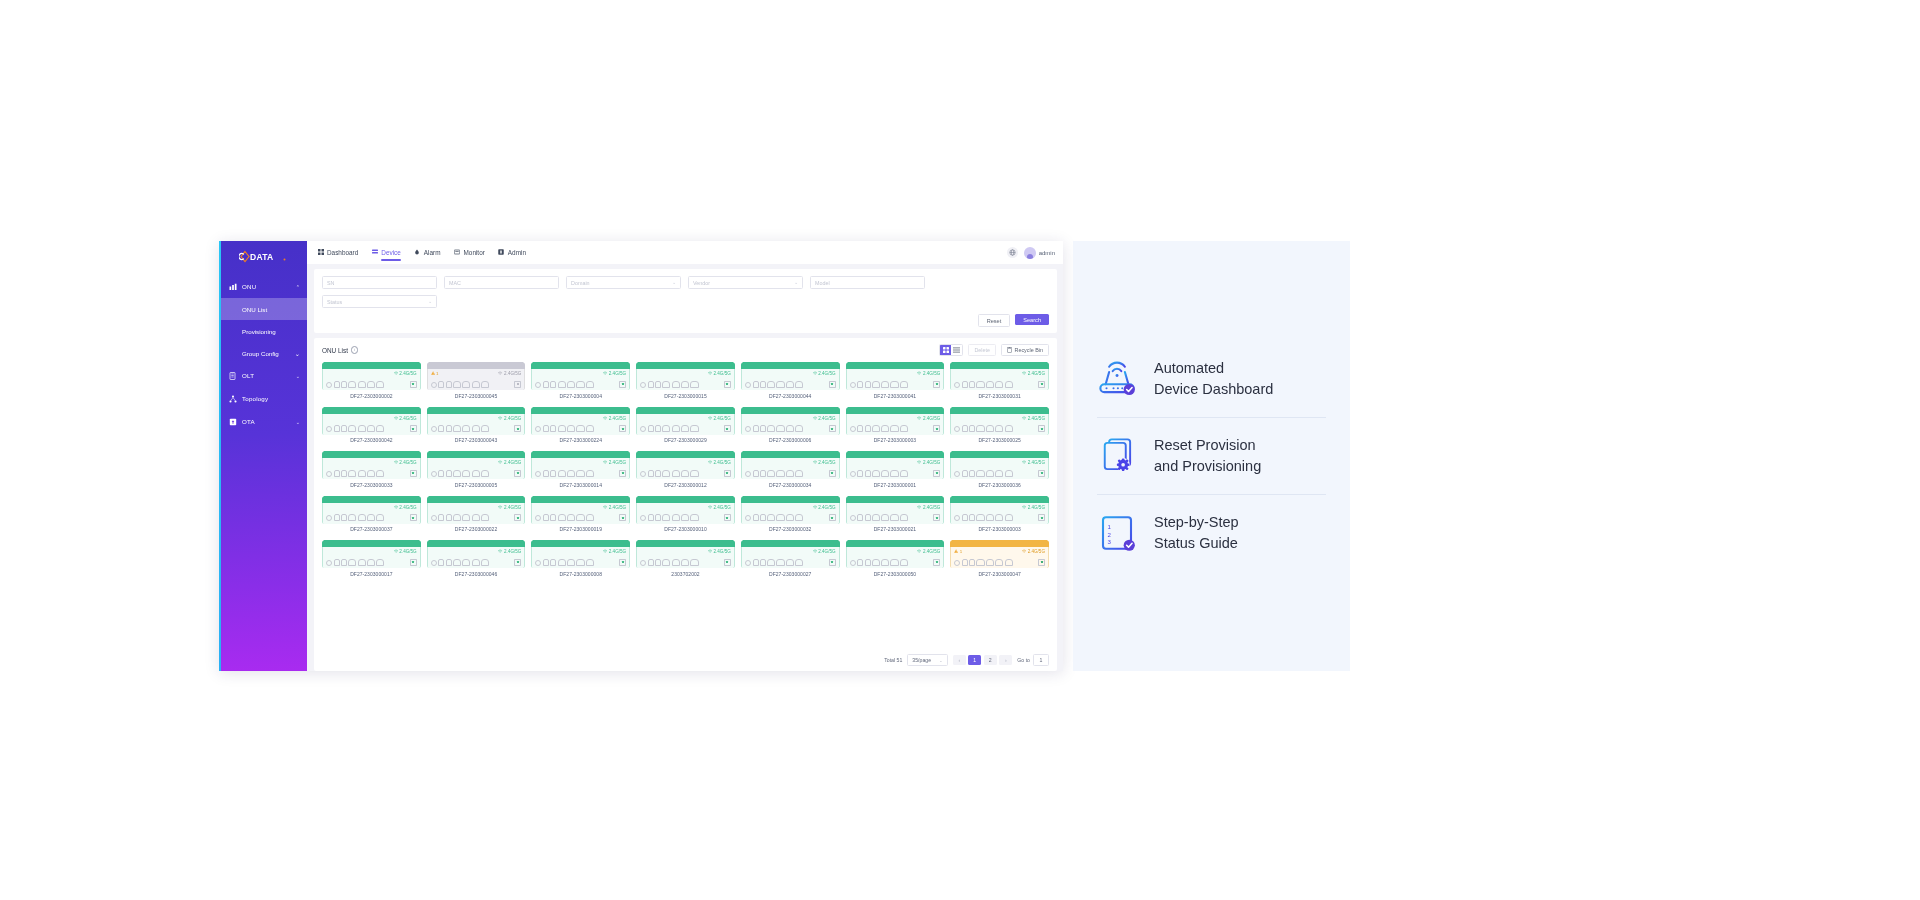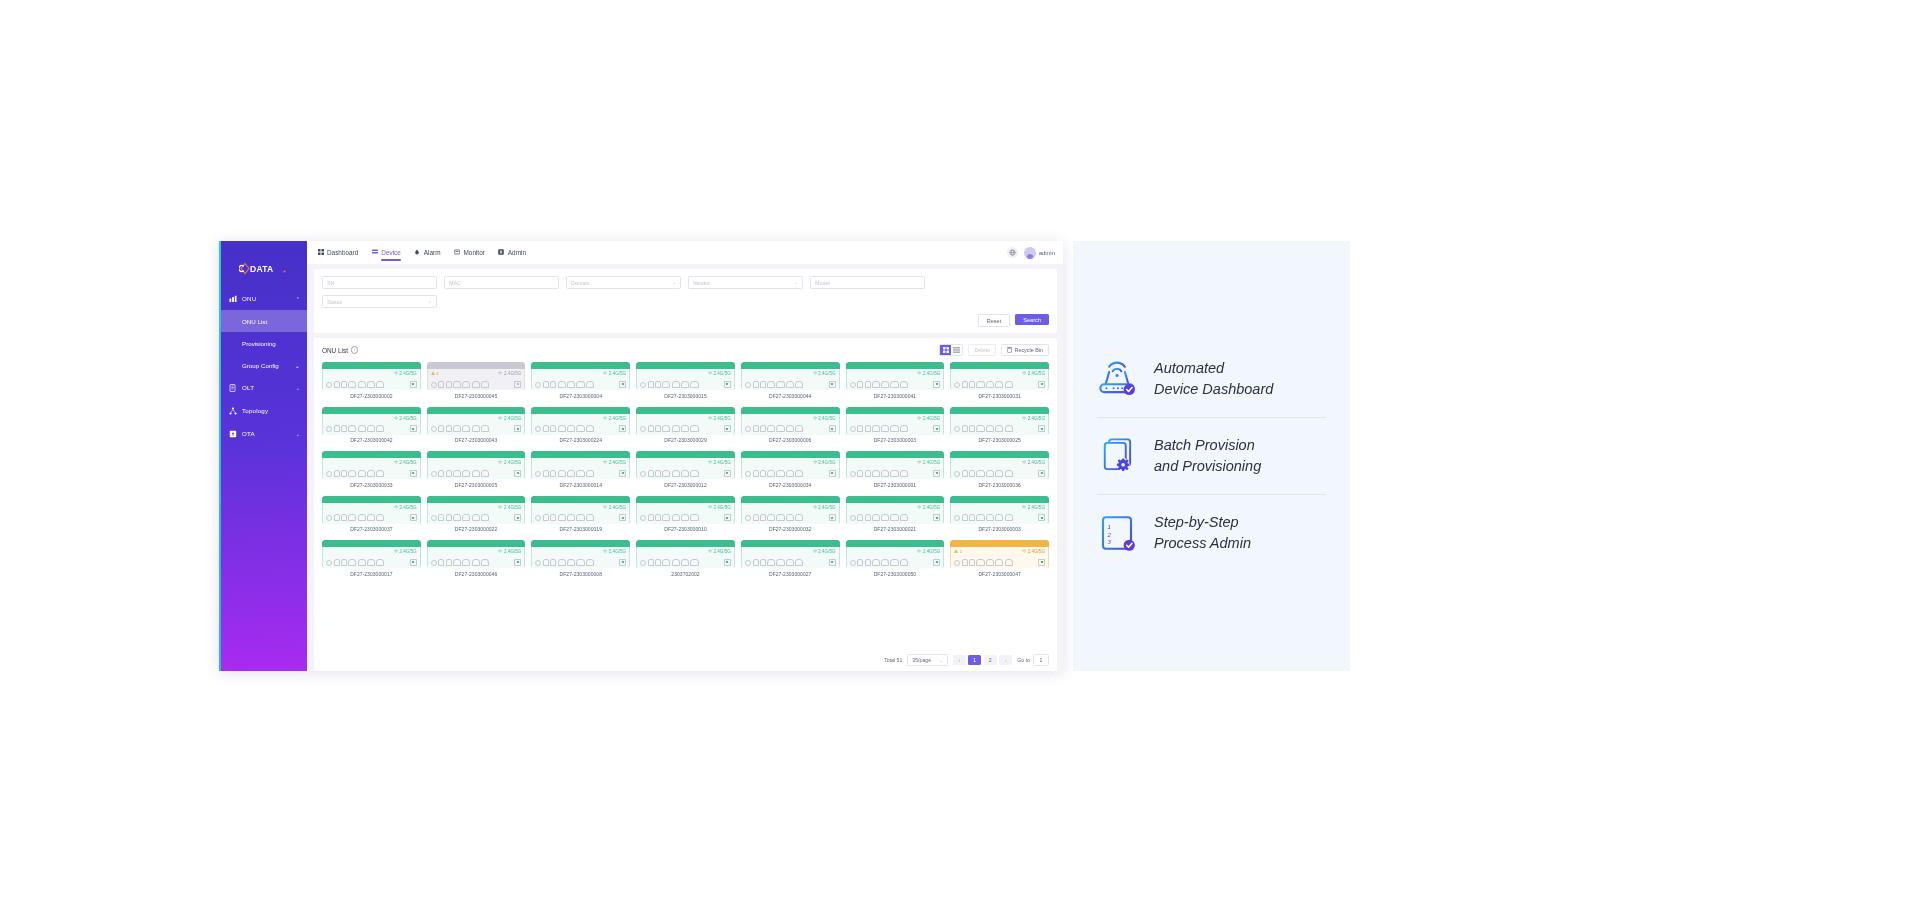--- a/index.html
+++ b/index.html
@@ -8,21 +8,21 @@
 
   
   .app-shot{position:absolute;left:219px;top:241px;width:844px;height:430px;background:#fff;
             box-shadow:0 2px 14px rgba(40,30,90,.13);display:flex;overflow:hidden;}
 
   
   .sidebar{width:88px;flex:0 0 88px;background:linear-gradient(178deg,#4630c8 0%,#5733d8 45%,#8a2ee8 80%,#a92bf0 100%);
            position:relative;}
   .sidebar:after{content:"";position:absolute;left:0;top:0;width:1.5px;height:100%;
            background:linear-gradient(180deg,#29c6f5,#29b0f5);}
-  .logo{height:29px;display:flex;align-items:center;justify-content:center;padding-top:13px;}
+  .logo{height:29px;display:flex;align-items:center;justify-content:center;padding-top:1px;}
   .logo svg{display:block;}
   .nav-group{margin-top:4px;}
   .nav-item{height:23px;display:flex;align-items:center;padding-left:9px;color:#ffffff;font-size:6.2px;
             letter-spacing:.18px;cursor:pointer;position:relative;}
   .nav-item .ni-icon{width:9px;height:9px;margin-right:5px;display:flex;align-items:center;justify-content:center;flex:0 0 9px;}
   .nav-item .ni-icon svg{display:block;}
   .nav-item .ni-label{flex:1;white-space:nowrap;}
   .nav-item .caret{font-size:5px;opacity:.85;margin-right:7px;}
   .sub-item{height:22px;display:flex;align-items:center;padding-left:23px;color:#fff;font-size:6.2px;cursor:pointer;}
   .sub-item.active{background:rgba(255,255,255,.26);}
@@ -108,21 +108,21 @@
   .pg{min-width:9px;height:9.5px;padding:0 2px;border-radius:1.5px;background:#f2f2f7;display:flex;align-items:center;
       justify-content:center;font-size:5.2px;color:#62697c;cursor:pointer;}
   .pg.on{background:#6d5ce7;color:#fff;}
   .pg.arr{color:#b0b4c2;}
   .pg-goto{display:flex;align-items:center;gap:3px;font-size:5.2px;color:#62697c;}
   .pg-goto .gi{width:14px;height:9.5px;border:.7px solid #e2e3ec;border-radius:1.5px;display:flex;align-items:center;
                justify-content:center;font-size:5.2px;color:#62697c;cursor:text;}
 
   
   .feat-panel{position:absolute;left:1073px;top:241px;width:277px;height:430px;background:#f2f6fd;
-              display:flex;flex-direction:column;justify-content:center;padding:0 22px;box-sizing:border-box;font-style:italic;}
+              display:flex;flex-direction:column;justify-content:center;padding:0 22px;box-sizing:border-box;}
   .feat{display:flex;align-items:center;gap:15px;padding:16px 0;}
   .feat-ic{width:44px;height:44px;flex:0 0 44px;display:flex;align-items:center;justify-content:center;}
   .feat-tx{font-size:14.5px;line-height:1.42;color:#2b3040;}
   .feat-div{height:1px;background:linear-gradient(90deg,#dfe6f3,#dfe6f3);margin:0 2px;}
 </style>
 </head>
 <body>
 
 <div id="root">
 
@@ -1420,21 +1420,21 @@
             <rect x="35.2" y="32.6" width="3" height="2.8" rx="1"></rect>
             <rect x="25.2" y="28.1" width="2.8" height="3" rx="1" transform="rotate(-45 26.6 29.6)"></rect>
             <rect x="34" y="36.9" width="2.8" height="3" rx="1" transform="rotate(-45 35.4 38.4)"></rect>
             <rect x="34" y="28.1" width="3" height="2.8" rx="1" transform="rotate(45 35.5 29.5)"></rect>
             <rect x="25" y="37" width="3" height="2.8" rx="1" transform="rotate(45 26.5 38.4)"></rect>
           </g>
           <circle cx="31" cy="34" r="2.1" fill="#f2f6fd"></circle>
         </svg>
       </span>
       <div class="feat-tx">
-        <div>Batch Provision</div>
+        <div>Reset Provision</div>
         <div>and Provisioning</div>
       </div>
     </div>
 
     <div class="feat-div"></div>
 
     <div class="feat">
       <span class="feat-ic">
         <svg width="42" height="42" viewBox="0 0 48 48">
           <defs>
@@ -1449,18 +1449,18 @@
           <text x="13" y="37" font-family="Liberation Sans, sans-serif" font-size="7" fill="#4a43e8">3</text>
           <line x1="20" y1="16.5" x2="34" y2="16.5" stroke="url(#g3)" stroke-width="2.6" stroke-linecap="round"></line>
           <line x1="20" y1="25.5" x2="34" y2="25.5" stroke="url(#g3)" stroke-width="2.6" stroke-linecap="round"></line>
           <line x1="20" y1="34.5" x2="29" y2="34.5" stroke="url(#g3)" stroke-width="2.6" stroke-linecap="round"></line>
           <circle cx="38" cy="38" r="6.4" fill="#5b3fd8"></circle>
           <path d="M35 38 l2.2 2.2 l4-4.4" fill="none" stroke="#fff" stroke-width="1.8" stroke-linecap="round" stroke-linejoin="round"></path>
         </svg>
       </span>
       <div class="feat-tx">
         <div>Step-by-Step</div>
-        <div>Process Admin</div>
+        <div>Status Guide</div>
       </div>
     </div>
 
   </div>
 </div>
 
 </body></html>

